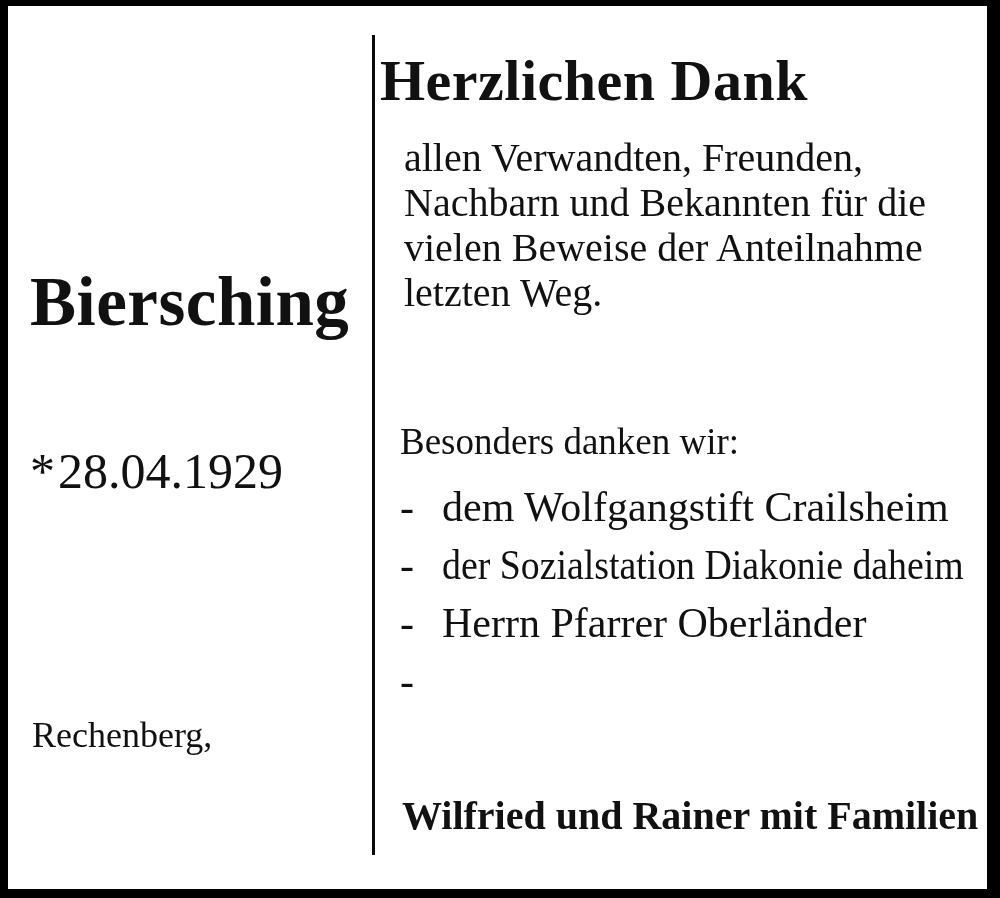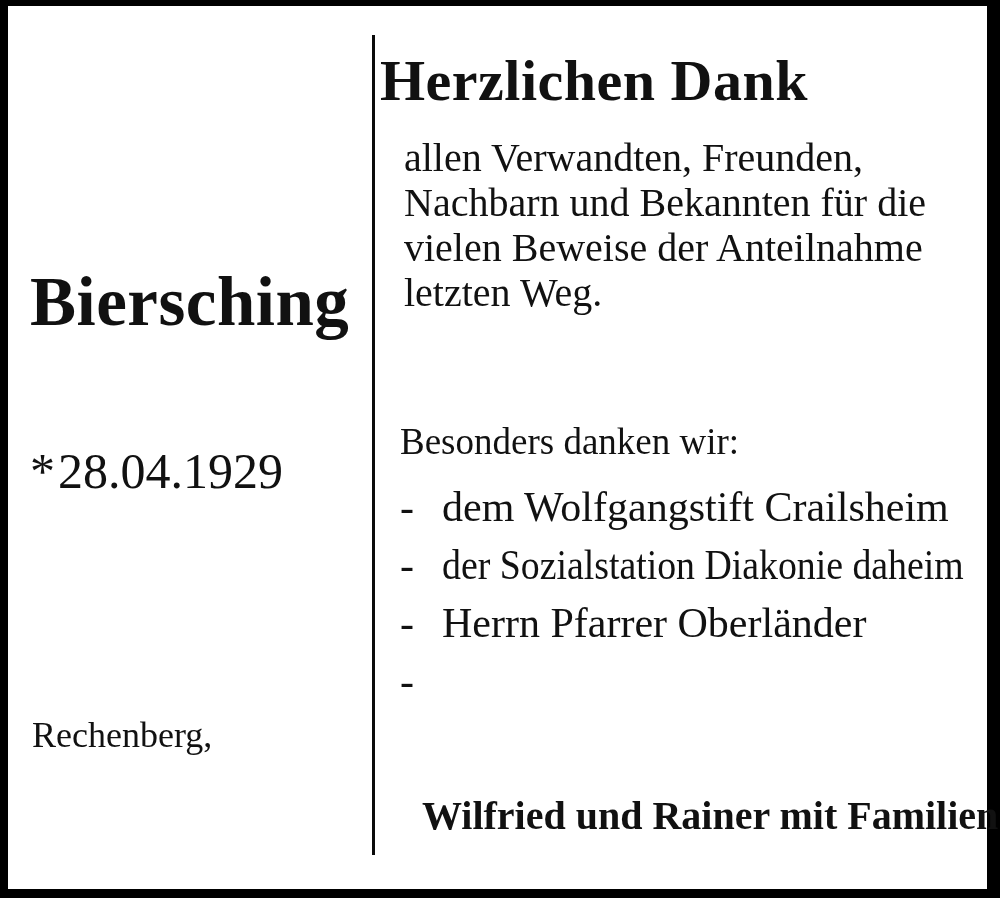--- a/index.html
+++ b/index.html
@@ -114,21 +114,20 @@
     transform-origin: 0 50%;
   }
   .signature {
     position: absolute;
     left: 402px;
     top: 795px;
     font-size: 40px;
     line-height: 41px;
     font-weight: 700;
     white-space: nowrap;
-    margin-left: 20px;
   }
 </style>
 </head>
 <body>
 
 <div class="page">
   <div class="sheet"></div>
   <div class="divider"></div>
 
   <div class="name-block">

